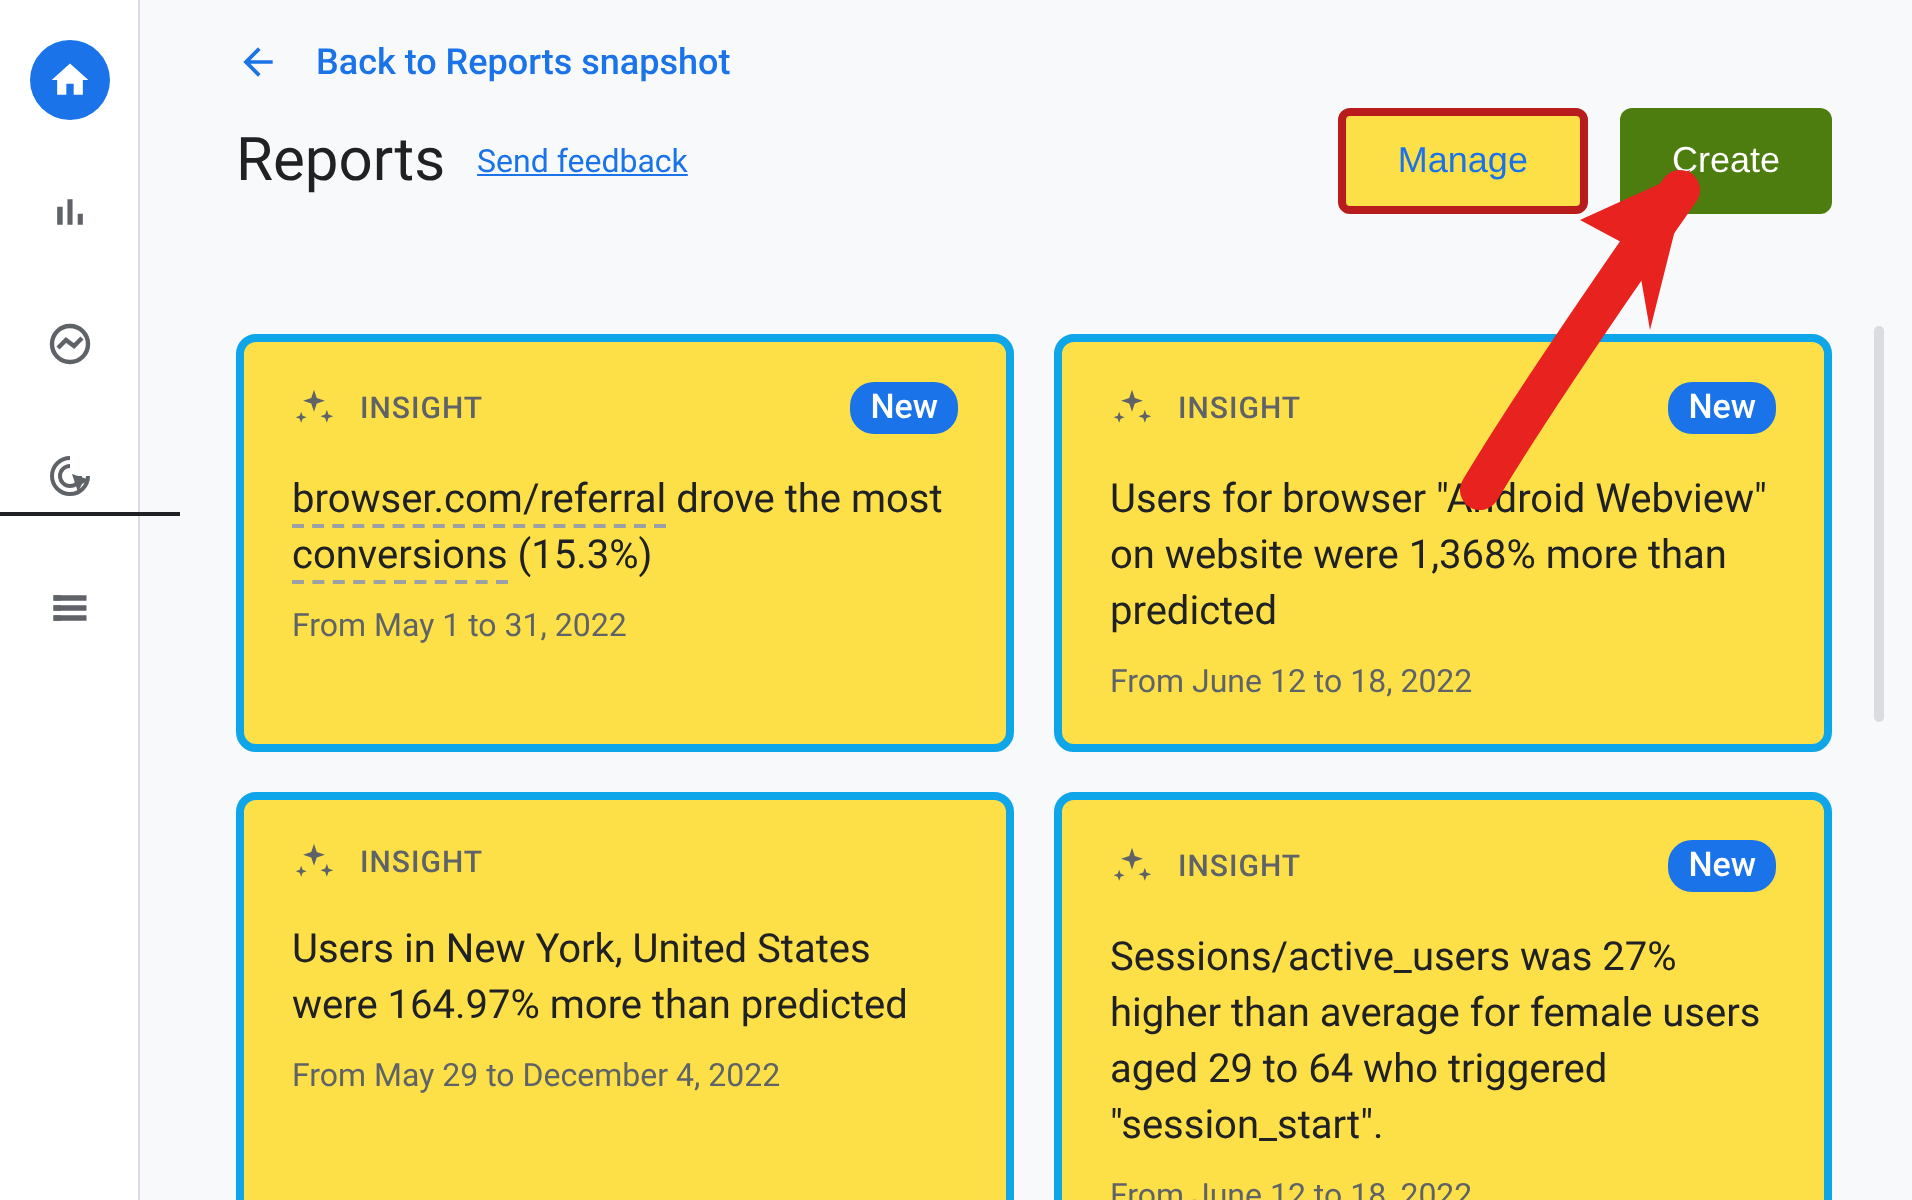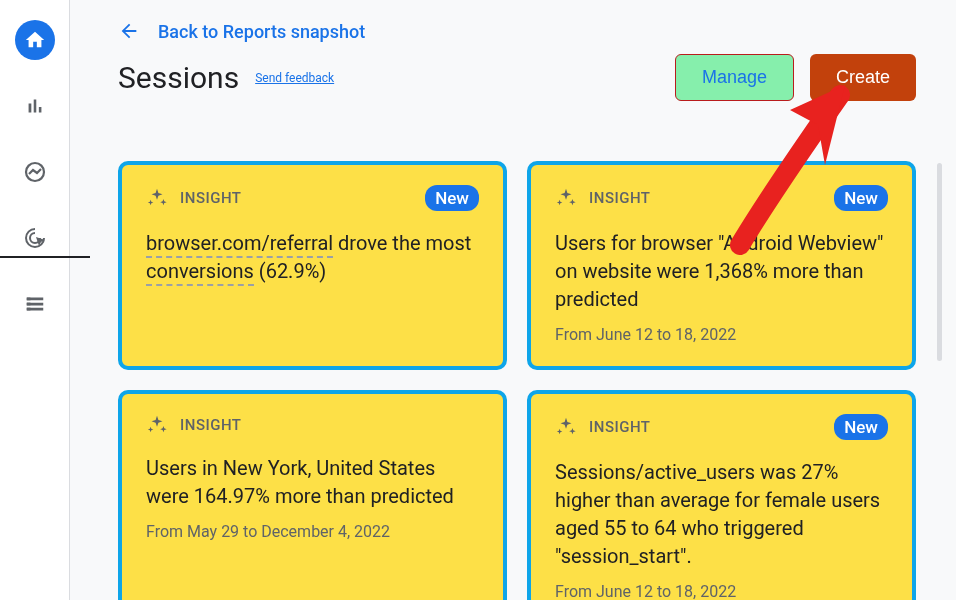--- a/index.html
+++ b/index.html
@@ -78,43 +78,43 @@
       align-items: center;
       gap: 16px;
     }
     .page-title {
       font-size: 30px;
       font-weight: 400;
       color: #202124;
     }
     .feedback-link {
       color: #1a73e8;
-      font-size: 12px;
+      font-size: 16px;
       text-decoration: underline;
       cursor: pointer;
     }
     .title-actions {
       display: flex;
       gap: 16px;
     }
     .btn {
       padding: 12px 26px;
       border-radius: 6px;
       font-size: 18px;
       font-weight: 500;
       cursor: pointer;
       border: none;
     }
     .btn-outline {
-      background: #86efac;
-      border: 1px solid #b91c1c;
+      background: #fde047;
+      border: 4px solid #b91c1c;
       color: #1a73e8;
     }
     .btn-primary {
-      background: #c2410c;
+      background: #4d7c0f;
       color: #fff;
     }
     .cards-grid {
       display: grid;
       grid-template-columns: 1fr 1fr;
       gap: 20px;
       position: relative;
     }
     .insight-card {
       background: #fde047;
@@ -220,21 +220,21 @@
   <div class="main">
     <div class="back-row">
       <svg width="22" height="22" viewBox="0 0 24 24" fill="#1a73e8">
           <path d="M20 11H7.83l5.59-5.59L12 4l-8 8 8 8 1.41-1.41L7.83 13H20v-2z"></path>
         </svg>
       <span>Back to Reports snapshot</span>
     </div>
 
     <div class="title-row">
       <div class="title-left">
-        <h1 class="page-title">Sessions</h1>
+        <h1 class="page-title">Reports</h1>
         <a class="feedback-link">Send feedback</a>
       </div>
       <div class="title-actions">
         <button class="btn btn-outline">Manage</button>
         <button class="btn btn-primary">Create</button>
       </div>
     </div>
 
     <div class="cards-grid">
 
@@ -242,22 +242,23 @@
         <div class="card-head">
           <div class="card-head-left">
             <svg width="22" height="22" viewBox="0 0 24 24" fill="#5f6368">
                 <path d="M12 2l1.5 4.5L18 8l-4.5 1.5L12 14l-1.5-4.5L6 8l4.5-1.5L12 2zM5 14l.8 2.2L8 17l-2.2.8L5 20l-.8-2.2L2 17l2.2-.8L5 14zM19 13l.9 2.6L22.5 16.5l-2.6.9L19 20l-.9-2.6L15.5 16.5l2.6-.9L19 13z"></path>
               </svg>
             <span class="insight-label">INSIGHT</span>
           </div>
           <span class="new-badge">New</span>
         </div>
         <div class="card-title">
-          <span class="dotted">browser.com/referral</span><span> drove the most </span><span class="dotted">conversions</span><span> (62.9%)</span>
-        </div>
+          <span class="dotted">browser.com/referral</span><span> drove the most </span><span class="dotted">conversions</span><span> (15.3%)</span>
+        </div>
+        <div class="card-date">From May 1 to 31, 2022</div>
       </div>
 
       <div class="insight-card">
         <div class="card-head">
           <div class="card-head-left">
             <svg width="22" height="22" viewBox="0 0 24 24" fill="#5f6368">
                 <path d="M12 2l1.5 4.5L18 8l-4.5 1.5L12 14l-1.5-4.5L6 8l4.5-1.5L12 2zM5 14l.8 2.2L8 17l-2.2.8L5 20l-.8-2.2L2 17l2.2-.8L5 14zM19 13l.9 2.6L22.5 16.5l-2.6.9L19 20l-.9-2.6L15.5 16.5l2.6-.9L19 13z"></path>
               </svg>
             <span class="insight-label">INSIGHT</span>
           </div>
@@ -283,21 +284,21 @@
       <div class="insight-card">
         <div class="card-head">
           <div class="card-head-left">
             <svg width="22" height="22" viewBox="0 0 24 24" fill="#5f6368">
                 <path d="M12 2l1.5 4.5L18 8l-4.5 1.5L12 14l-1.5-4.5L6 8l4.5-1.5L12 2zM5 14l.8 2.2L8 17l-2.2.8L5 20l-.8-2.2L2 17l2.2-.8L5 14zM19 13l.9 2.6L22.5 16.5l-2.6.9L19 20l-.9-2.6L15.5 16.5l2.6-.9L19 13z"></path>
               </svg>
             <span class="insight-label">INSIGHT</span>
           </div>
           <span class="new-badge">New</span>
         </div>
-        <div class="card-title">Sessions/active_users was 27% higher than average for female users aged 55 to 64 who triggered "session_start".</div>
+        <div class="card-title">Sessions/active_users was 27% higher than average for female users aged 29 to 64 who triggered "session_start".</div>
         <div class="card-date">From June 12 to 18, 2022</div>
       </div>
 
     </div>
   </div>
 </div>
 
 <div class="scroll-indicator"></div>
 
 <svg class="arrow-annotation" width="200" height="200" viewBox="0 0 200 200">

